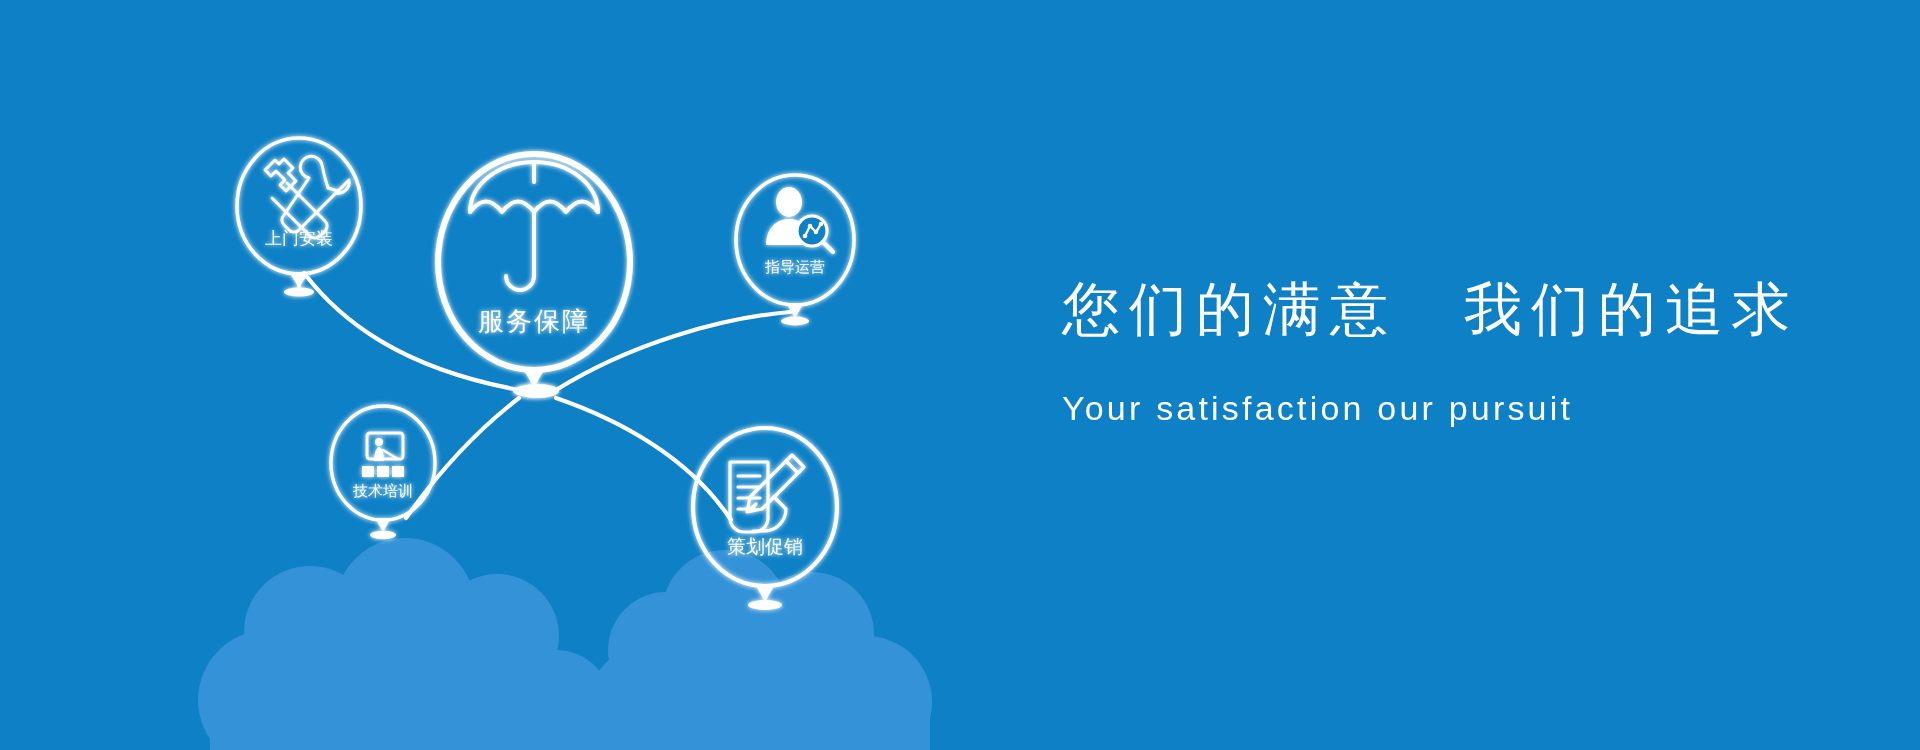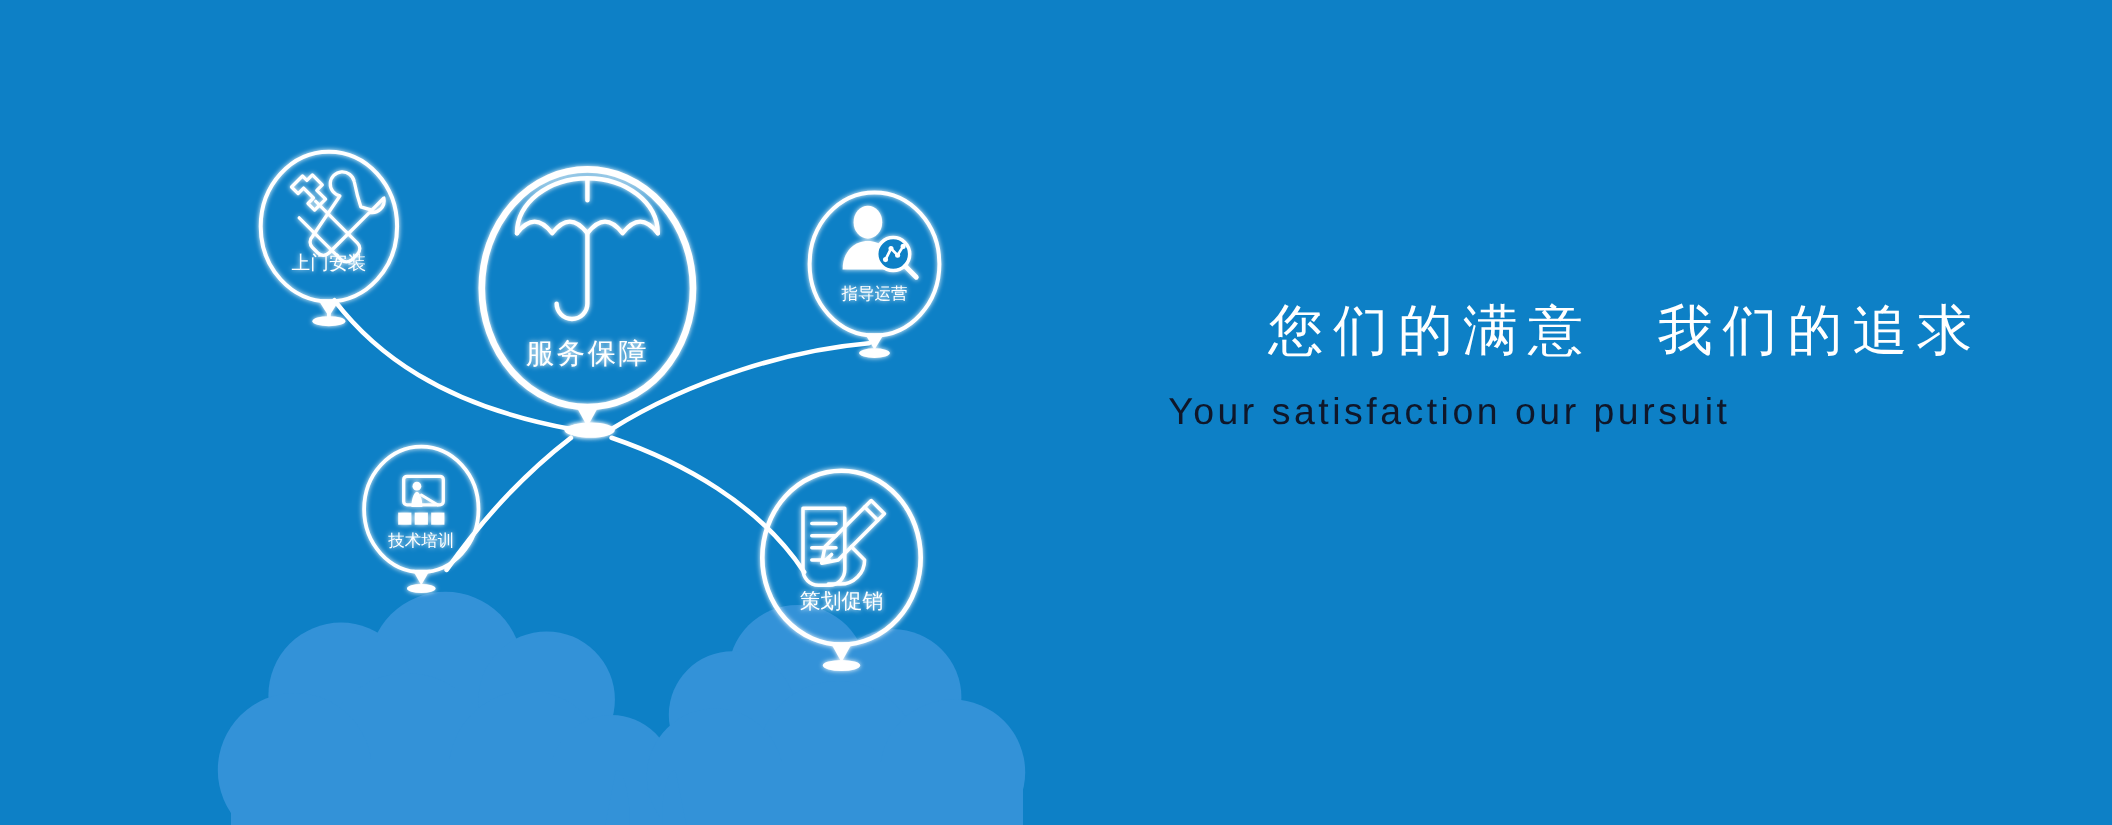--- a/index.html
+++ b/index.html
@@ -28,34 +28,33 @@
     dominant-baseline: middle;
   }
   .slogan-block {
     position: absolute;
     left: 1062px;
     top: 275px;
     width: 740px;
   }
   .slogan-main {
     color: #ffffff;
-    font-size: 50px;
+    font-size: 58px;
     letter-spacing: 9px;
     font-weight: 400;
     line-height: 1.2;
     white-space: pre;
-    font-family: Liberation Mono, monospace;
-    text-align: right;
+    font-family: Liberation Serif, serif;
   }
   .slogan-sub {
-    color: #0f172a;
+    color: #ffffff;
     font-size: 34px;
     letter-spacing: 3.2px;
     font-weight: 400;
-    margin-top: 20px;
+    margin-top: 44px;
     font-family: "Liberation Sans", "DejaVu Sans", sans-serif;
   }
 </style>
 </head>
 <body>
 
 <div id="stage">
 
   <svg id="artwork" viewBox="0 0 1920 750" xmlns="http://www.w3.org/2000/svg">
 

